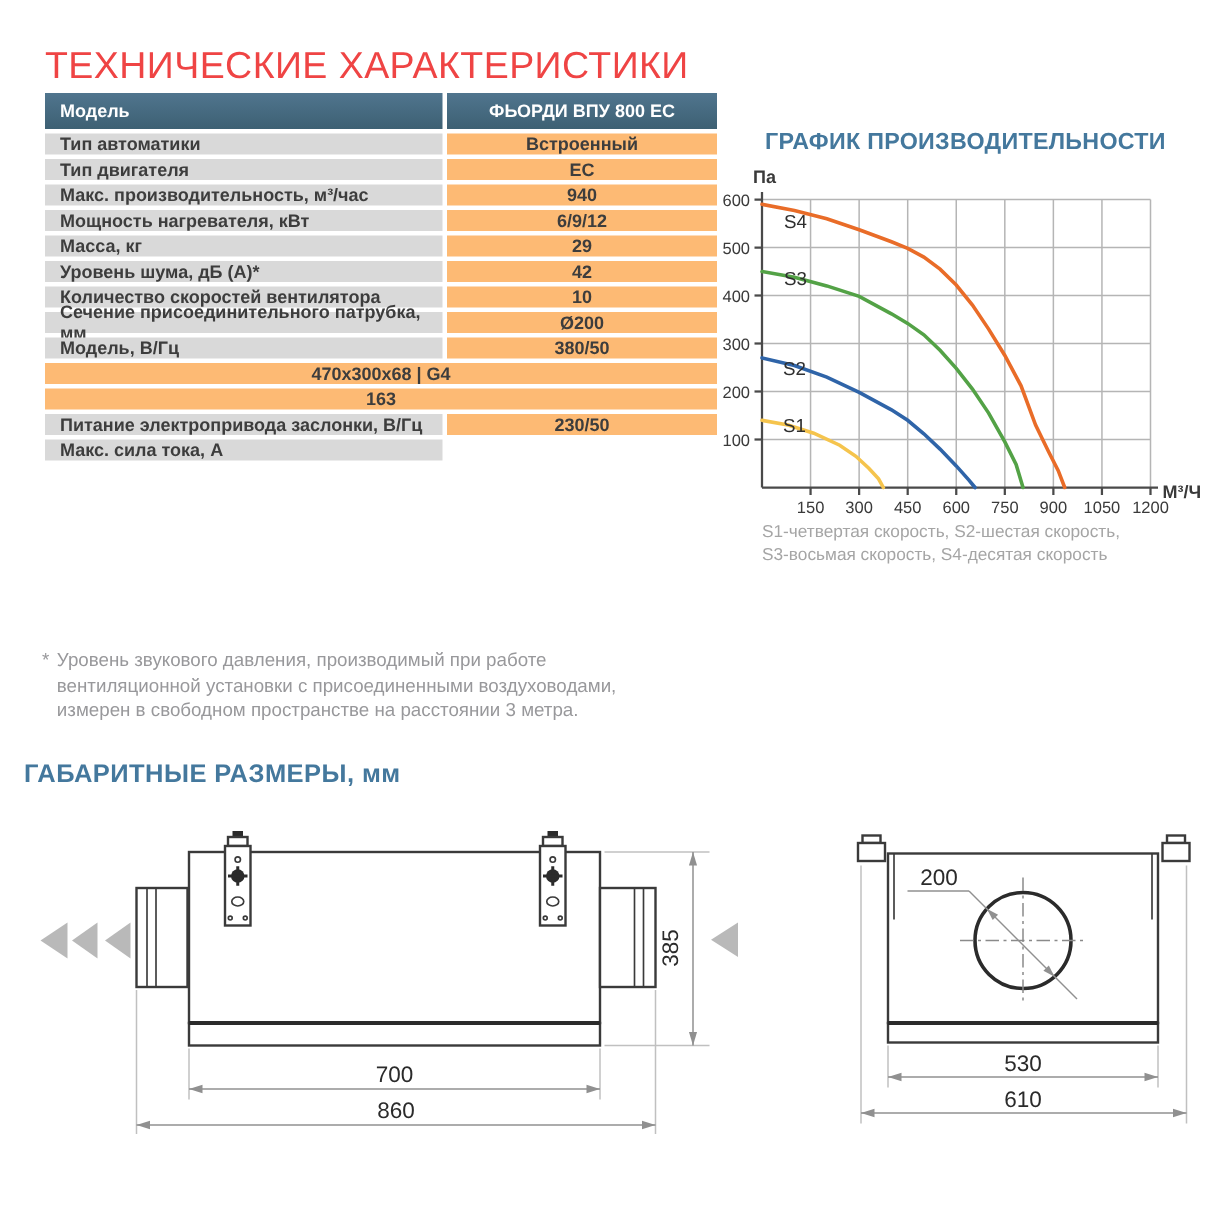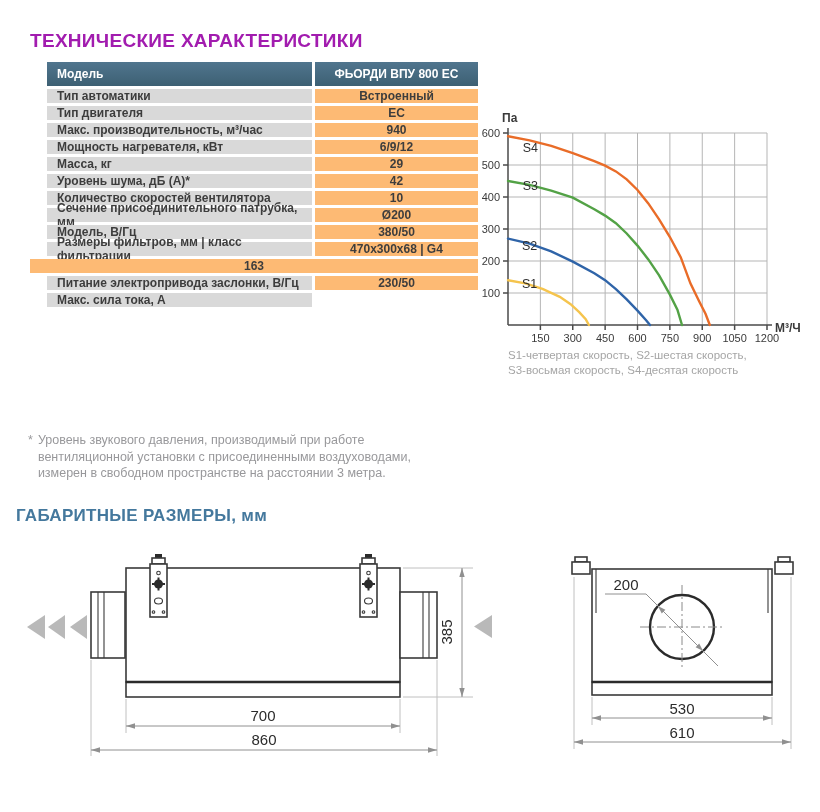--- a/index.html
+++ b/index.html
@@ -1,30 +1,30 @@
 <!DOCTYPE html>
 <html><head>
 <meta charset="utf-8">
 <style>
   html,body{margin:0;padding:0;background:#fff;}
   .page{position:relative;width:820px;height:812px;background:#fff;overflow:hidden;
         font-family:"Liberation Sans",sans-serif;}
-  .main-title{position:absolute;left:30px;top:30px;font-size:19px;font-weight:700;
-        color:#a21caf;letter-spacing:.3px;}
+  .main-title{position:absolute;left:30px;top:30px;font-size:25px;font-weight:400;
+        color:#ef4444;letter-spacing:.3px;}
   .section-title{position:absolute;left:16px;top:506px;font-size:17px;font-weight:700;
         color:#44789d;letter-spacing:.3px;}
   .chart-title{position:absolute;left:510px;top:86px;font-size:15.5px;font-weight:700;
         color:#44789d;letter-spacing:.2px;}
 
   
   .spec-table{position:absolute;left:30px;top:62px;width:448px;display:flex;
         flex-direction:column;gap:3px;}
   .spec-row{display:flex;gap:3px;height:14px;}
   .spec-row .lbl{width:265px;background:#d9d9d9;display:flex;align-items:center;
-        padding-left:10px;box-sizing:border-box;font-size:12px;font-weight:600;color:#3d3d3d;margin-left:17px;}
+        padding-left:10px;box-sizing:border-box;font-size:12px;font-weight:600;color:#3d3d3d;}
   .spec-row .val{flex:1;background:#fdba74;display:flex;align-items:center;
         justify-content:center;font-size:12px;font-weight:600;color:#3d3d3d;text-align:center;}
   .spec-row.hdr{height:24px;}
   .spec-row.hdr .lbl,.spec-row.hdr .val{background:linear-gradient(180deg,#50758e,#3d6073);
         color:#fff;font-weight:700;}
 
   .chart-caption{position:absolute;left:508px;top:348px;font-size:11.5px;line-height:15px;
         color:#a5a5a5;}
   .footnote{position:absolute;left:28px;top:432px;width:432px;display:flex;gap:5px;
         font-size:12.5px;line-height:16.5px;color:#98989b;}
@@ -83,35 +83,35 @@
       </div>
     <div class="spec-row">
         <div class="lbl">Сечение присоединительного патрубка, мм</div>
         <div class="val">Ø200</div>
       </div>
     <div class="spec-row">
         <div class="lbl">Модель, В/Гц</div>
         <div class="val">380/50</div>
       </div>
     <div class="spec-row">
-        <div class="lbl">Размеры фильтров, мм  |  класс фильтрации</div>
         <div class="val">470х300х68  |  G4</div>
       </div>
     <div class="spec-row">
         <div class="val">163</div>
       </div>
     <div class="spec-row">
         <div class="lbl">Питание электропривода заслонки, В/Гц</div>
         <div class="val">230/50</div>
       </div>
     <div class="spec-row">
         <div class="lbl">Макс. сила тока, А</div>
       </div>
   </div>
 
+  <div class="chart-title">ГРАФИК ПРОИЗВОДИТЕЛЬНОСТИ</div>
   <svg style="left:478px;top:106px;" width="340" height="245" viewBox="0 0 340 245">
       <line x1="62.375" y1="27" x2="62.375" y2="219" stroke="#b5b5b5" stroke-width="1"></line>
       <line x1="94.75" y1="27" x2="94.75" y2="219" stroke="#b5b5b5" stroke-width="1"></line>
       <line x1="127.125" y1="27" x2="127.125" y2="219" stroke="#b5b5b5" stroke-width="1"></line>
       <line x1="159.5" y1="27" x2="159.5" y2="219" stroke="#b5b5b5" stroke-width="1"></line>
       <line x1="191.875" y1="27" x2="191.875" y2="219" stroke="#b5b5b5" stroke-width="1"></line>
       <line x1="224.25" y1="27" x2="224.25" y2="219" stroke="#b5b5b5" stroke-width="1"></line>
       <line x1="256.625" y1="27" x2="256.625" y2="219" stroke="#b5b5b5" stroke-width="1"></line>
       <line x1="289" y1="27" x2="289" y2="219" stroke="#b5b5b5" stroke-width="1"></line>
       <line x1="30" y1="187" x2="289" y2="187" stroke="#b5b5b5" stroke-width="1"></line>

